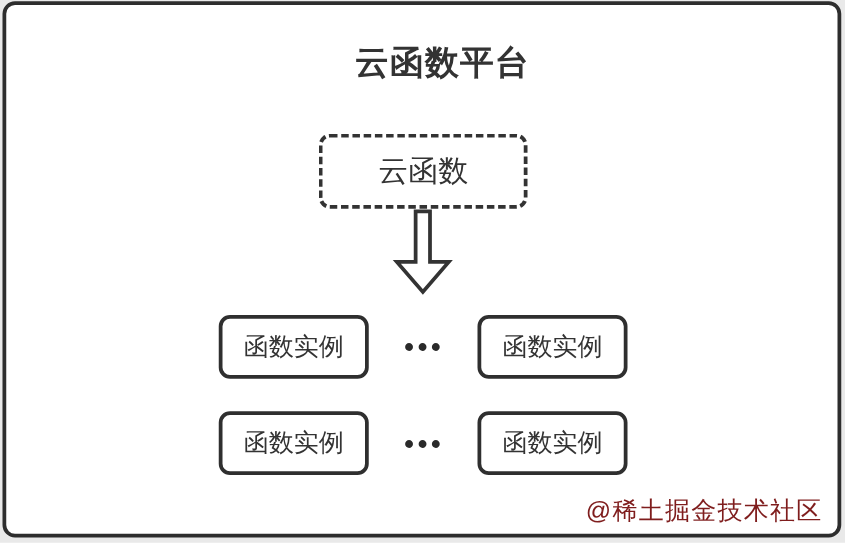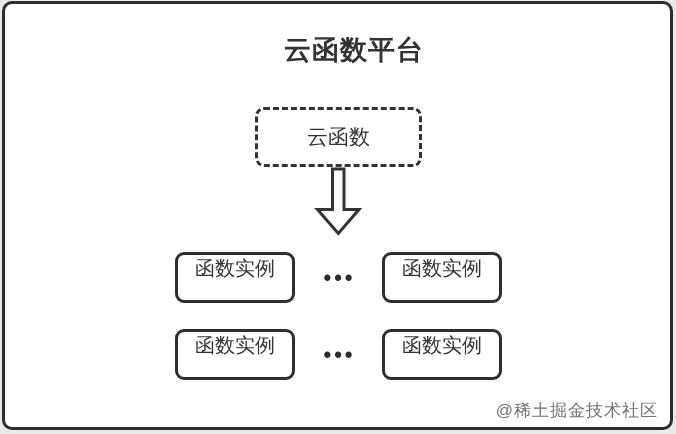--- a/index.html
+++ b/index.html
@@ -44,38 +44,39 @@
     width: 167px;
     height: 60px;
     border: 3px dashed #333333;
     border-radius: 9px;
     box-sizing: border-box;
     display: flex;
     align-items: center;
     justify-content: center;
   }
   .dashed-box .label {
-    font-size: 21px;
+    font-size: 24px;
     color: #333333;
   }
   .arrow-wrap {
     position: absolute;
     left: 315px;
     top: 169px;
     width: 47px;
     height: 68px;
   }
   .inst-box {
     position: absolute;
     width: 120px;
     height: 51px;
     border: 3px solid #2f2f2f;
     border-radius: 9px;
     box-sizing: border-box;
     display: flex;
+    align-items: center;
     justify-content: center;
     background: #ffffff;
   }
   .inst-box .label {
     font-size: 20px;
     color: #333333;
   }
   .row1 { top: 252px; }
   .row2 { top: 329px; }
   .col-left  { left: 175px; }
@@ -91,22 +92,22 @@
     font-size: 22px;
     font-weight: bold;
     letter-spacing: 3px;
     color: #2a2a2a;
     text-indent: 3px; 
   }
   .watermark {
     position: absolute;
     right: 18px;
     bottom: 12px;
-    font-size: 17px;
-    color: #737373;
+    font-size: 20px;
+    color: #7f1d1d;
     letter-spacing: 1px;
   }
 </style>
 </head>
 <body>
 
 <div class="canvas">
 
   <div class="frame"></div>
 

